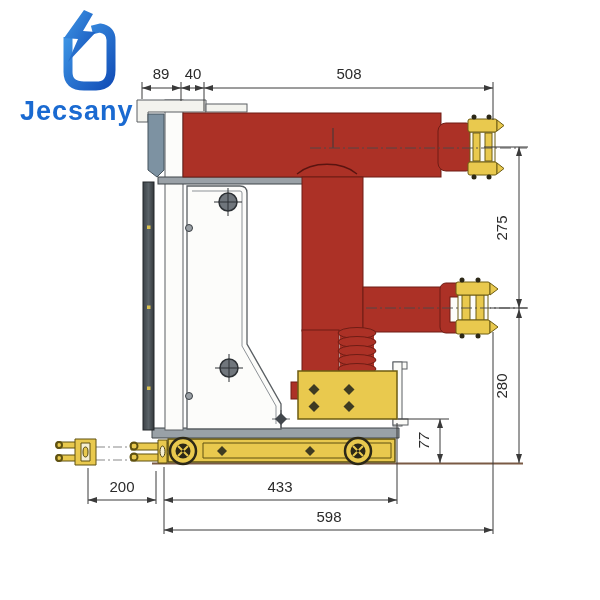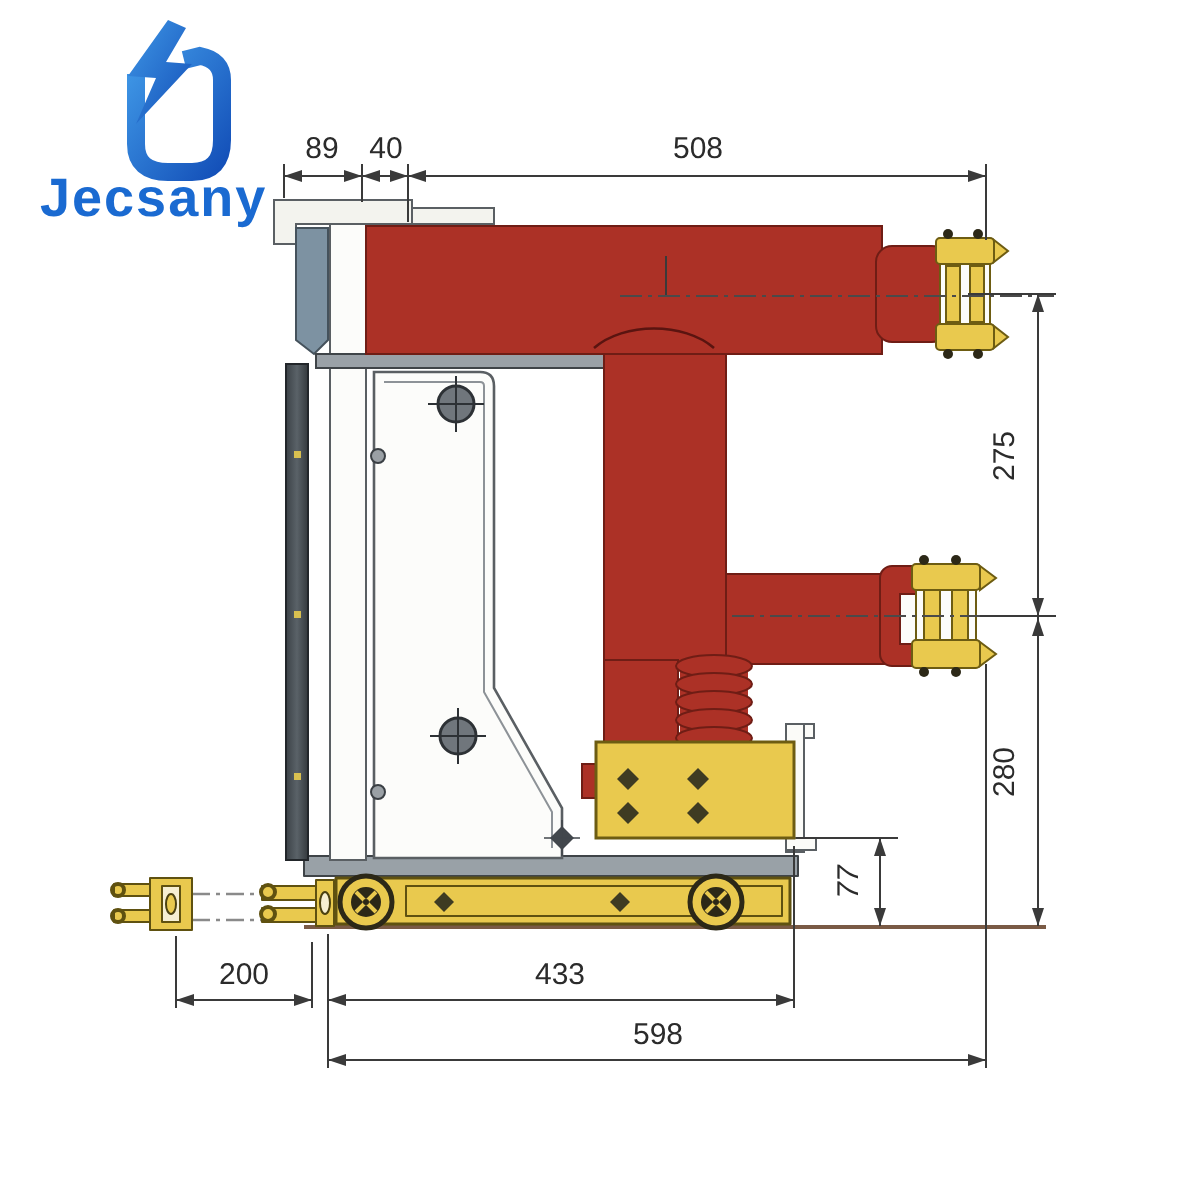--- a/index.html
+++ b/index.html
@@ -1,19 +1,19 @@
 <!DOCTYPE html>
 <html><head>
 <meta charset="utf-8">
 <style>
   html,body{margin:0;padding:0;background:#fff;}
   #stage{position:relative;width:600px;height:600px;background:#ffffff;overflow:hidden;
          font-family:"Liberation Sans", sans-serif;}
   #logo{position:absolute;left:10px;top:4px;width:200px;height:130px;}
-  #logo .brand-text{position:absolute;left:10px;top:80px;width:190px;
+  #logo .brand-text{position:absolute;left:10px;top:92px;width:190px;
       font-family:"Liberation Sans", sans-serif;
       font-size:27px;font-weight:bold;color:#1a6ad1;letter-spacing:1px;}
   #drawing{position:absolute;left:0;top:0;}
   .dimtxt{font-family:"Liberation Sans", sans-serif;font-size:15px;fill:#2b2b2b;}
   .dimtxt-i{font-style:italic;}
 </style>
 </head>
 <body>
 
 <div id="stage">

